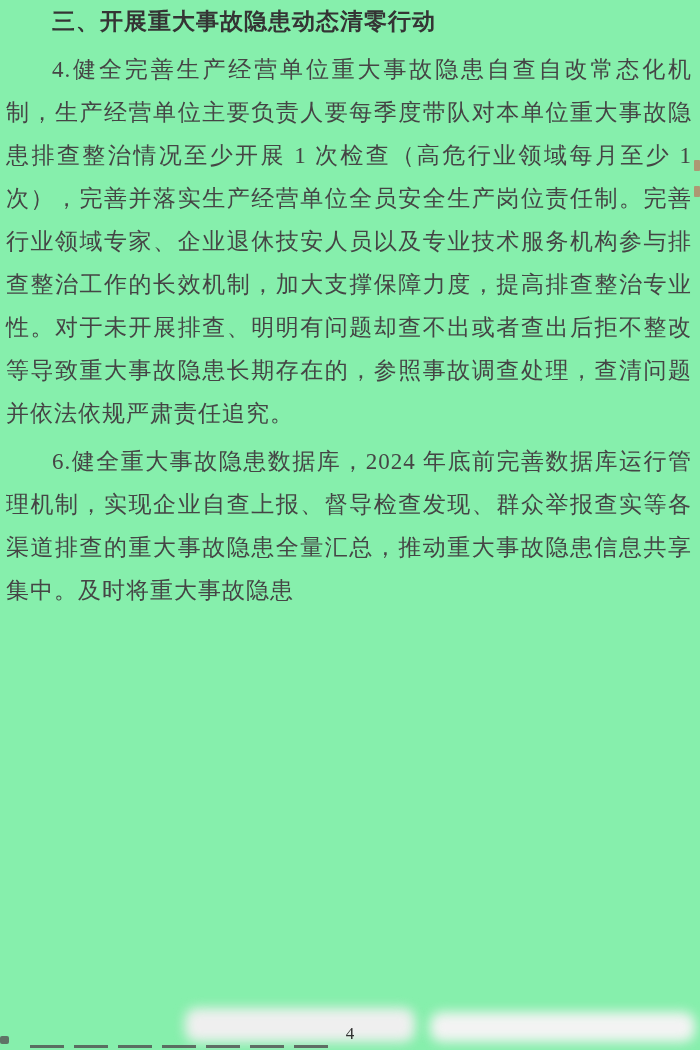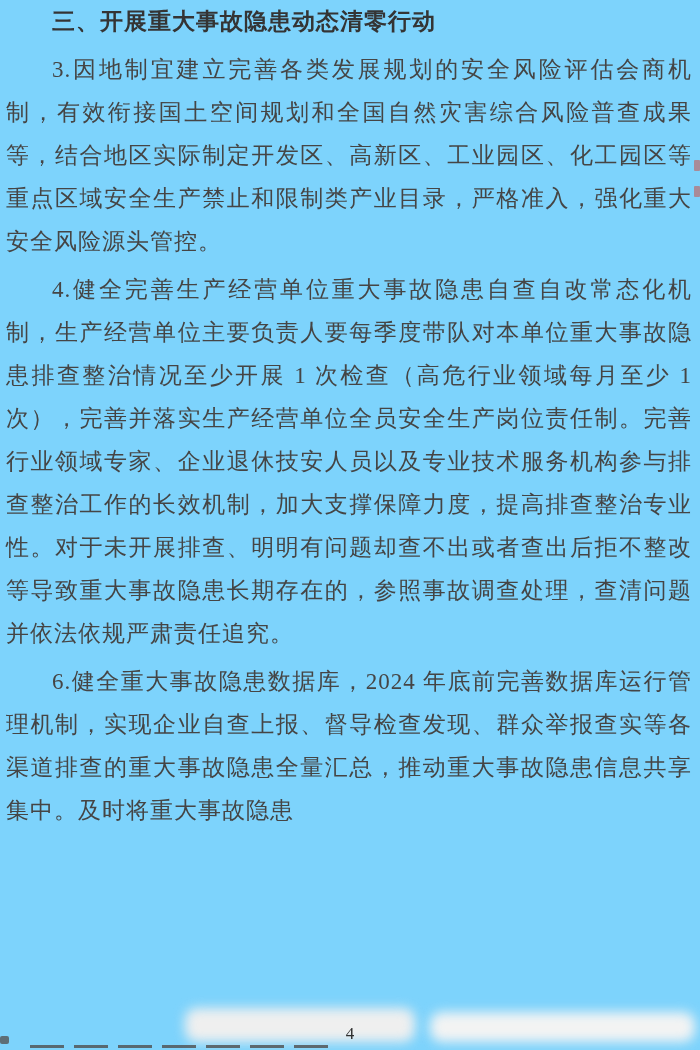--- a/index.html
+++ b/index.html
@@ -1,19 +1,19 @@
 <!DOCTYPE html>
 <html><head>
 <meta charset="utf-8">
 <style>
   html,body{margin:0;padding:0;background:#ffffff;}
   .page{
     position:relative;
     width:700px;height:1050px;
-    background:#7dd3fc;
+    background:#86efac;
     overflow:hidden;
     font-family:"Liberation Serif","DejaVu Serif",serif;
     color:#454545;
   }
   .content{
     position:absolute;
     top:0;left:6px;right:8px;
   }
   .heading{
     font-size:23px;
@@ -73,21 +73,20 @@
   .red-mark.m1{top:160px;}
   .red-mark.m2{top:186px;}
 </style>
 </head>
 <body>
 
 <div class="page">
 
   <div class="content">
     <h1 class="heading">三、开展重大事故隐患动态清零行动</h1>
-    <p class="para">3.因地制宜建立完善各类发展规划的安全风险评估会商机制，有效衔接国土空间规划和全国自然灾害综合风险普查成果等，结合地区实际制定开发区、高新区、工业园区、化工园区等重点区域安全生产禁止和限制类产业目录，严格准入，强化重大安全风险源头管控。</p>
     <p class="para">4.健全完善生产经营单位重大事故隐患自查自改常态化机制，生产经营单位主要负责人要每季度带队对本单位重大事故隐患排查整治情况至少开展 1 次检查（高危行业领域每月至少 1 次），完善并落实生产经营单位全员安全生产岗位责任制。完善行业领域专家、企业退休技安人员以及专业技术服务机构参与排查整治工作的长效机制，加大支撑保障力度，提高排查整治专业性。对于未开展排查、明明有问题却查不出或者查出后拒不整改等导致重大事故隐患长期存在的，参照事故调查处理，查清问题并依法依规严肃责任追究。</p>
     <p class="para">6.健全重大事故隐患数据库，2024 年底前完善数据库运行管理机制，实现企业自查上报、督导检查发现、群众举报查实等各渠道排查的重大事故隐患全量汇总，推动重大事故隐患信息共享集中。及时将重大事故隐患</p>
   </div>
 
   <div class="smudge s1"></div>
   <div class="smudge s2"></div>
   <div class="bottom-line"></div>
   <div class="corner-blot"></div>
   <div class="red-mark m1"></div>
   <div class="red-mark m2"></div>

